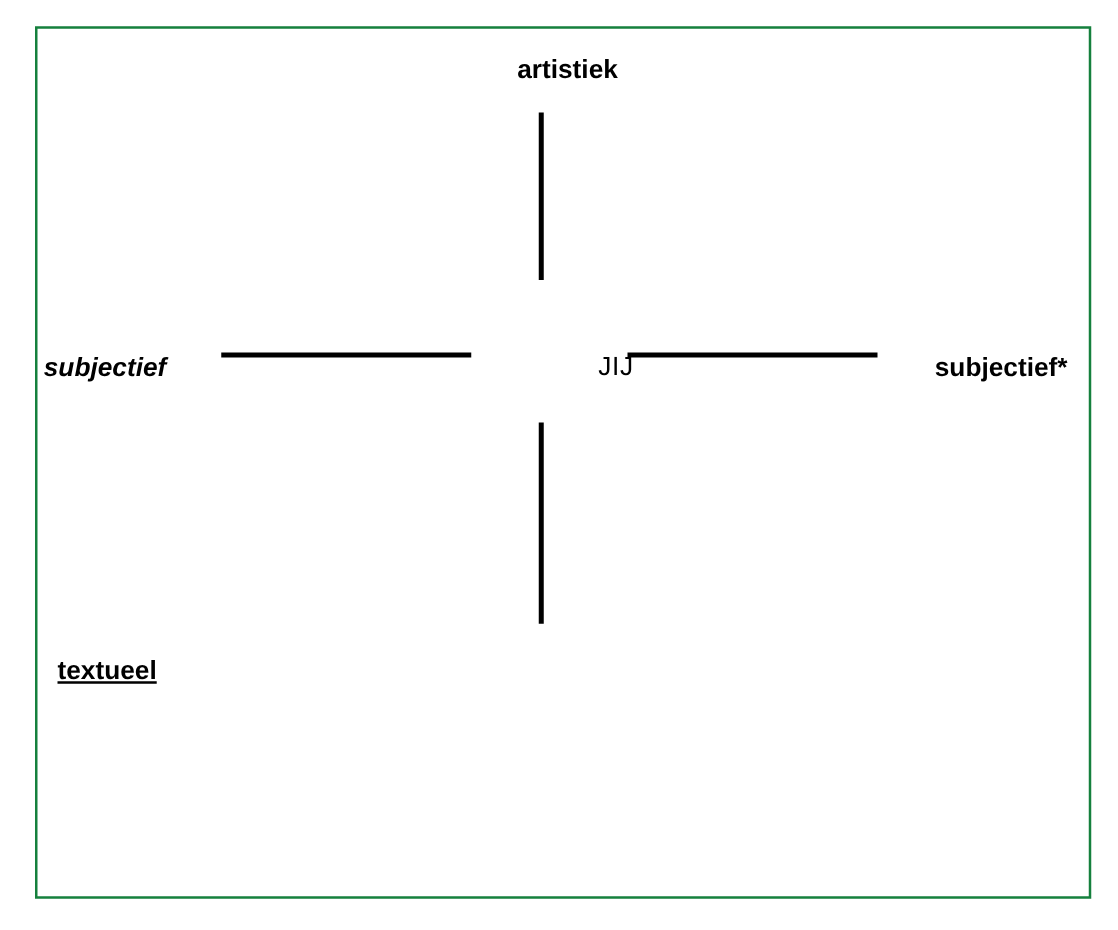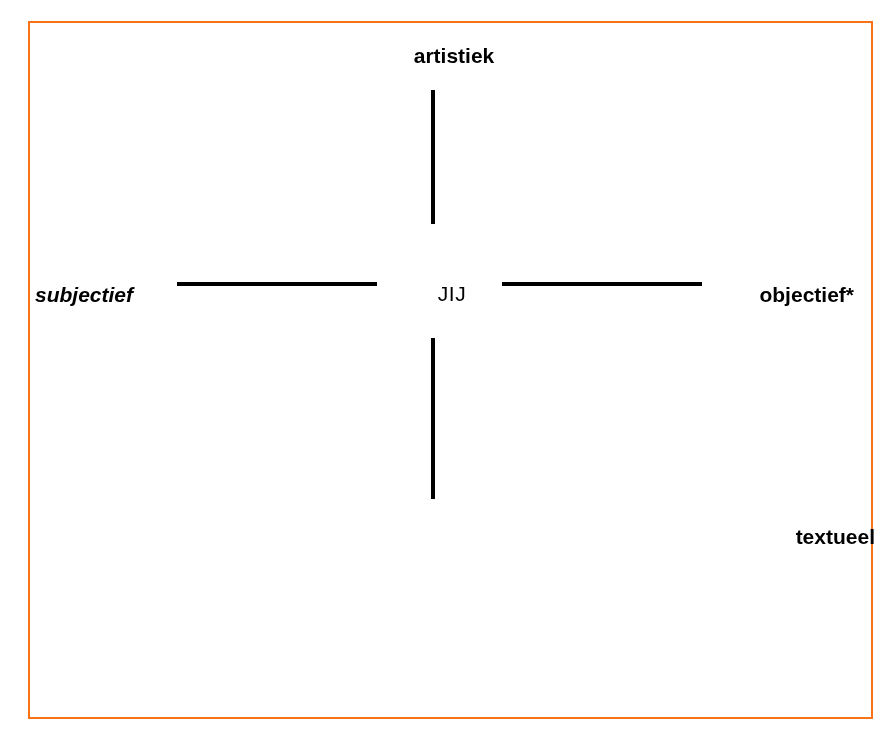--- a/index.html
+++ b/index.html
@@ -16,21 +16,21 @@
   }
 
   
   #frame {
     position: absolute;
     left: 28px;
     top: 21px;
     width: 845px;
     height: 698px;
     box-sizing: border-box;
-    border: 2px solid #f97316;
+    border: 2px solid #15803d;
     background: #ffffff;
   }
 
   
   .axis-line {
     position: absolute;
     background: #000000;
   }
 
   
@@ -77,41 +77,42 @@
     width: 845px;
     text-align: center;
     
     padding-left: 3px;
     box-sizing: border-box;
   }
   #label-bottom {
     left: 0;
     top: 503px;
     width: 845px;
-    text-align: right;
-    padding-left: 1px;
+    text-align: left;
+    padding-left: 16px;
     box-sizing: border-box;
+    text-decoration: underline;
   }
   #label-left {
     left: 5px;
     top: 261px;
     font-style: italic;
   }
   #label-right {
     right: 17px;
     top: 261px;
   }
 
   
   #label-center {
     position: absolute;
     left: 367px;
     top: 260px;
     width: 110px;
-    text-align: center;
+    text-align: right;
     font-size: 21px;
     font-weight: normal;
     color: #000000;
     line-height: 1;
     letter-spacing: 0.5px;
   }
 </style>
 </head>
 <body>
 
@@ -124,17 +125,17 @@
   <div class="axis-line" id="axis-left"></div>
 
   <div class="axis-line" id="axis-right"></div>
 
   <div class="pole-label" id="label-top">artistiek</div>
 
   <div class="pole-label" id="label-bottom">textueel</div>
 
   <div class="pole-label" id="label-left">subjectief</div>
 
-  <div class="pole-label" id="label-right">objectief*</div>
+  <div class="pole-label" id="label-right">subjectief*</div>
 
   <div id="label-center">JIJ</div>
 
 </div>
 
 </body></html>

